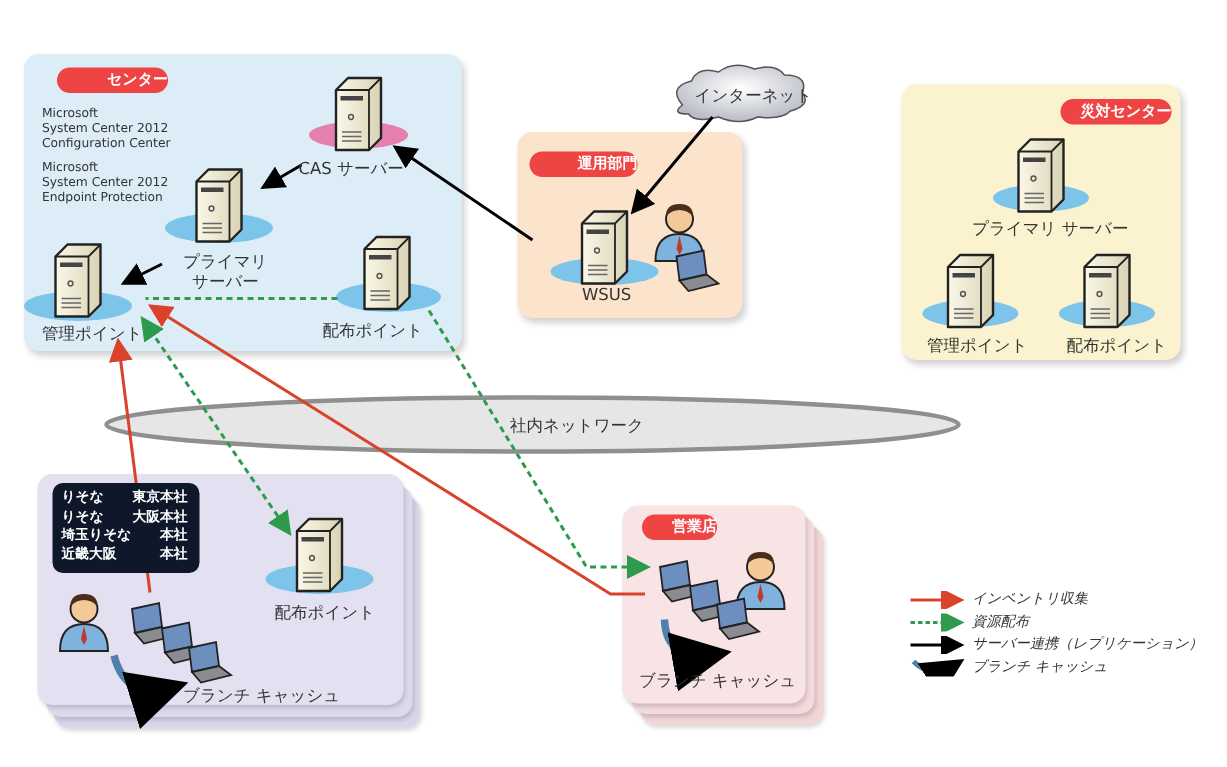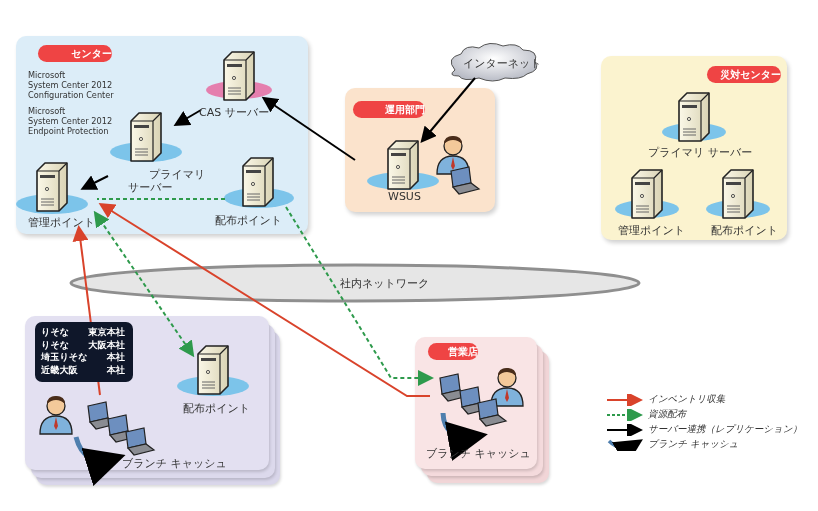--- a/index.html
+++ b/index.html
@@ -140,21 +140,21 @@
   <div>Microsoft</div>
   <div>System Center 2012</div>
   <div>Configuration Center</div>
 </div>
 <div class="small" style="left:28px;top:106px;">
   <div>Microsoft</div>
   <div>System Center 2012</div>
   <div>Endpoint Protection</div>
 </div>
 <div class="label" style="left:199px;top:105px;">CAS サーバー</div>
-<div class="label" style="left:122px;top:167px;margin-left:27px;">プライマリ</div>
+<div class="label" style="left:122px;top:167px;">プライマリ</div>
 <div class="label" style="left:128px;top:180px;">サーバー</div>
 <div class="label" style="left:28px;top:215px;">管理ポイント</div>
 <div class="label" style="left:215px;top:213px;">配布ポイント</div>
 
 <div class="label" style="left:463px;top:56px;">インターネット</div>
 
 <div class="pill" style="left:353px;top:101px;width:72px;">運用部門</div>
 <div class="label" style="left:388px;top:190px;">WSUS</div>
 
 <div class="pill" style="left:707px;top:66px;width:74px;">災対センター</div>

